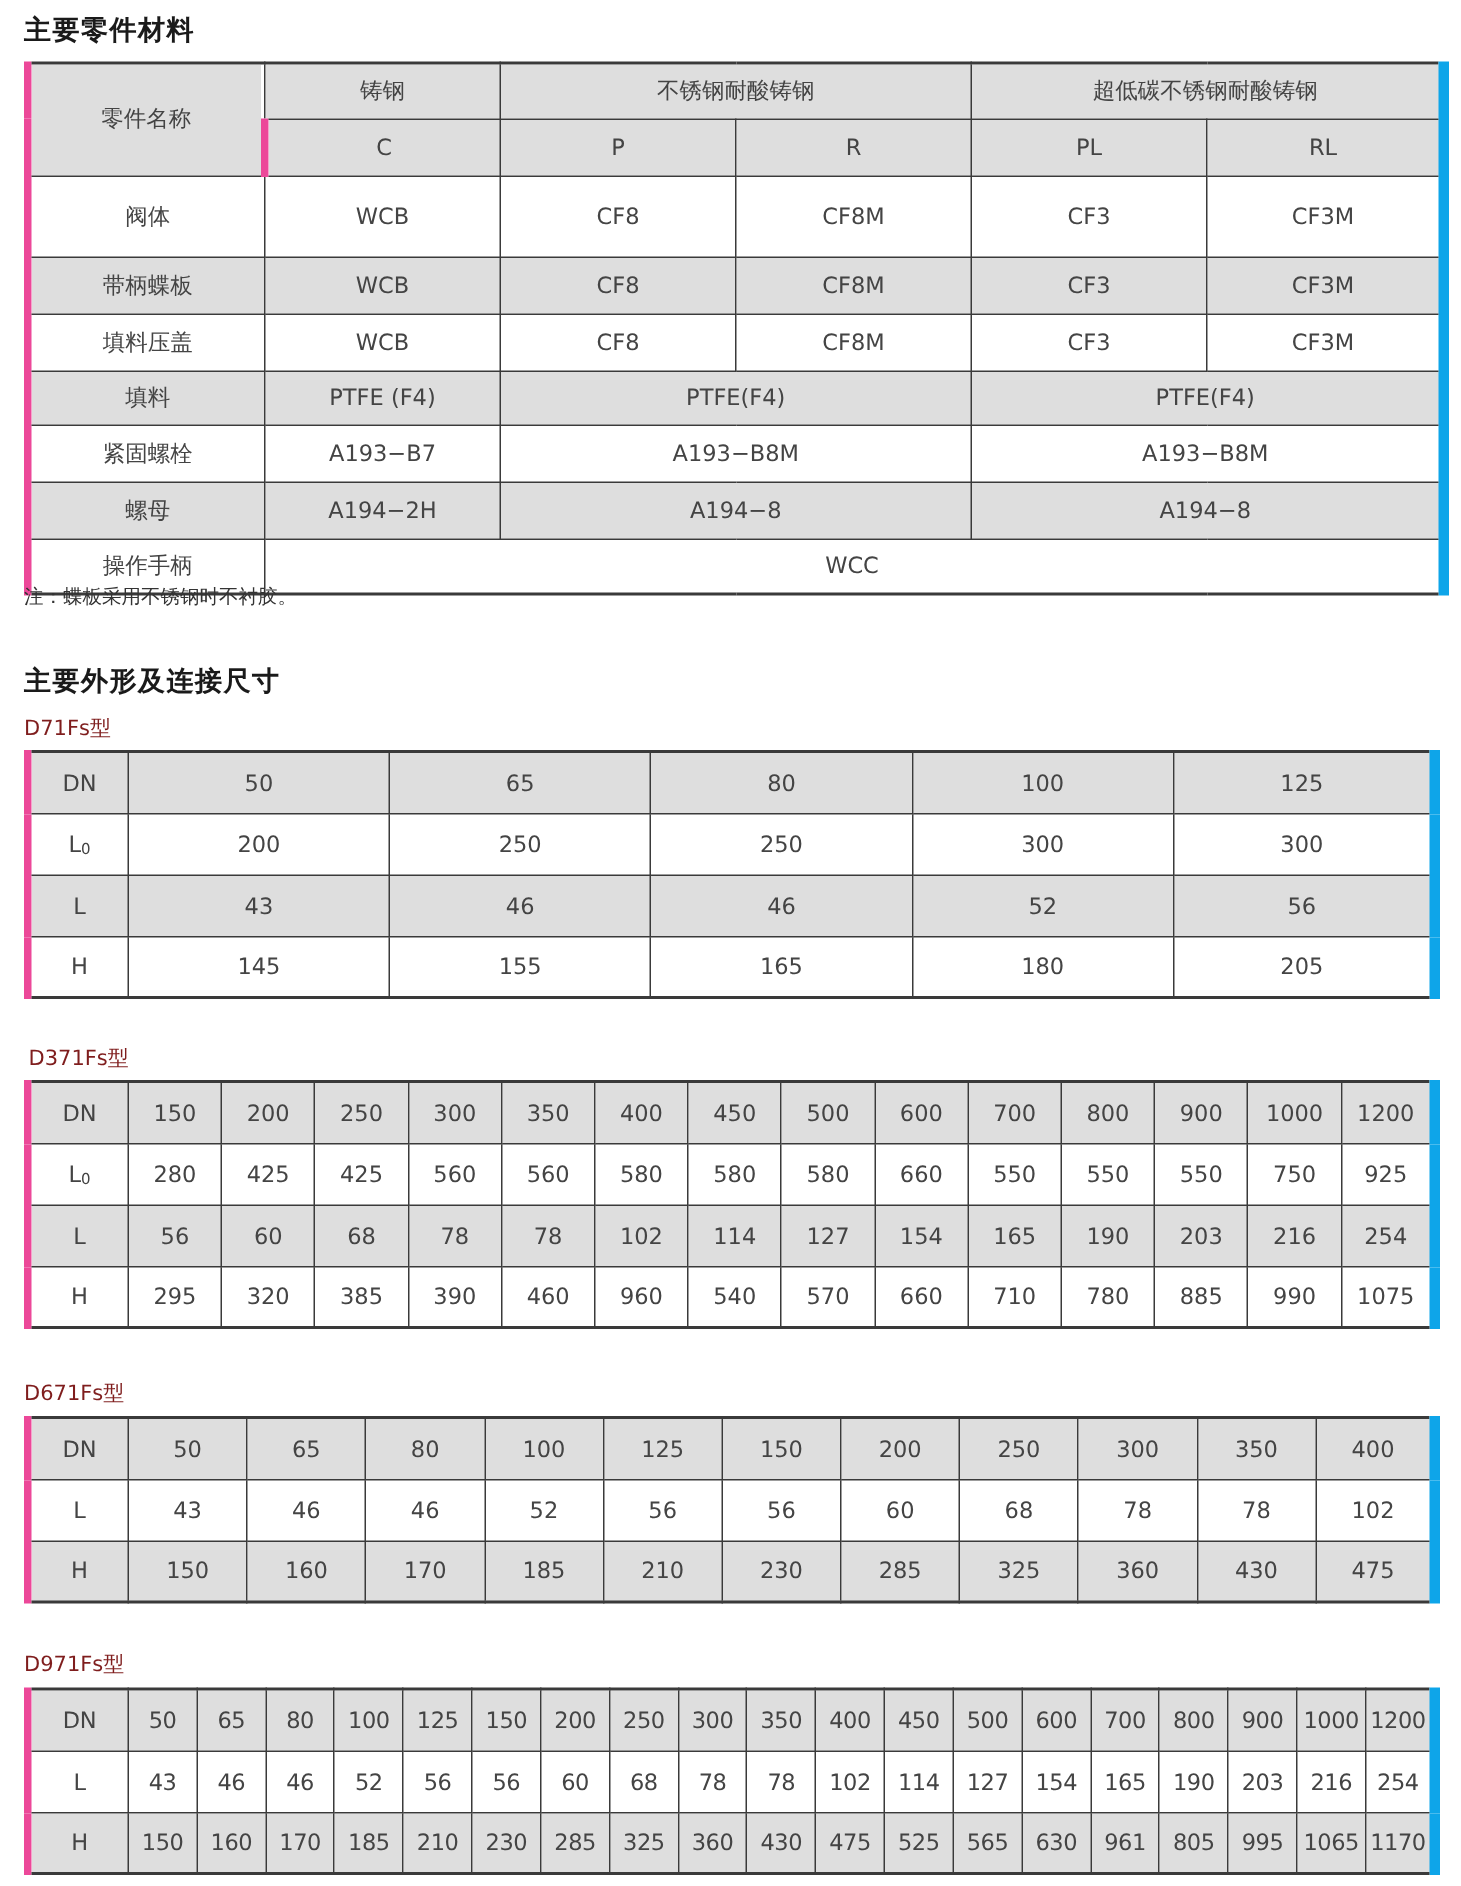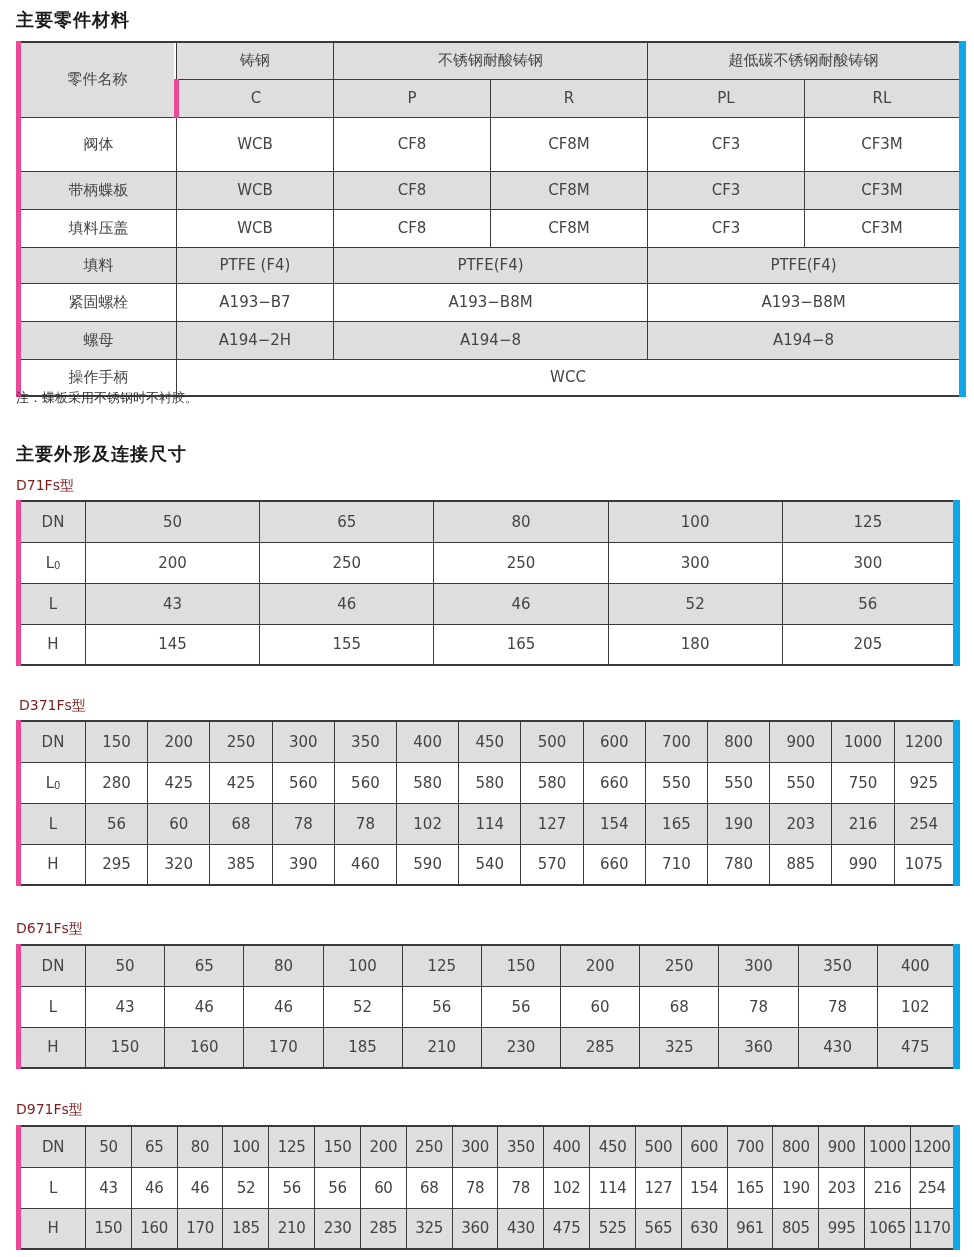--- a/index.html
+++ b/index.html
@@ -217,21 +217,21 @@
     <td>216</td>
     <td>254</td>
   </tr>
   <tr class="w" style="height:41px;">
     <td>H</td>
     <td>295</td>
     <td>320</td>
     <td>385</td>
     <td>390</td>
     <td>460</td>
-    <td>590</td>
+    <td>960</td>
     <td>540</td>
     <td>570</td>
     <td>660</td>
     <td>710</td>
     <td>780</td>
     <td>885</td>
     <td>990</td>
     <td>1075</td>
   </tr>
 </tbody>

